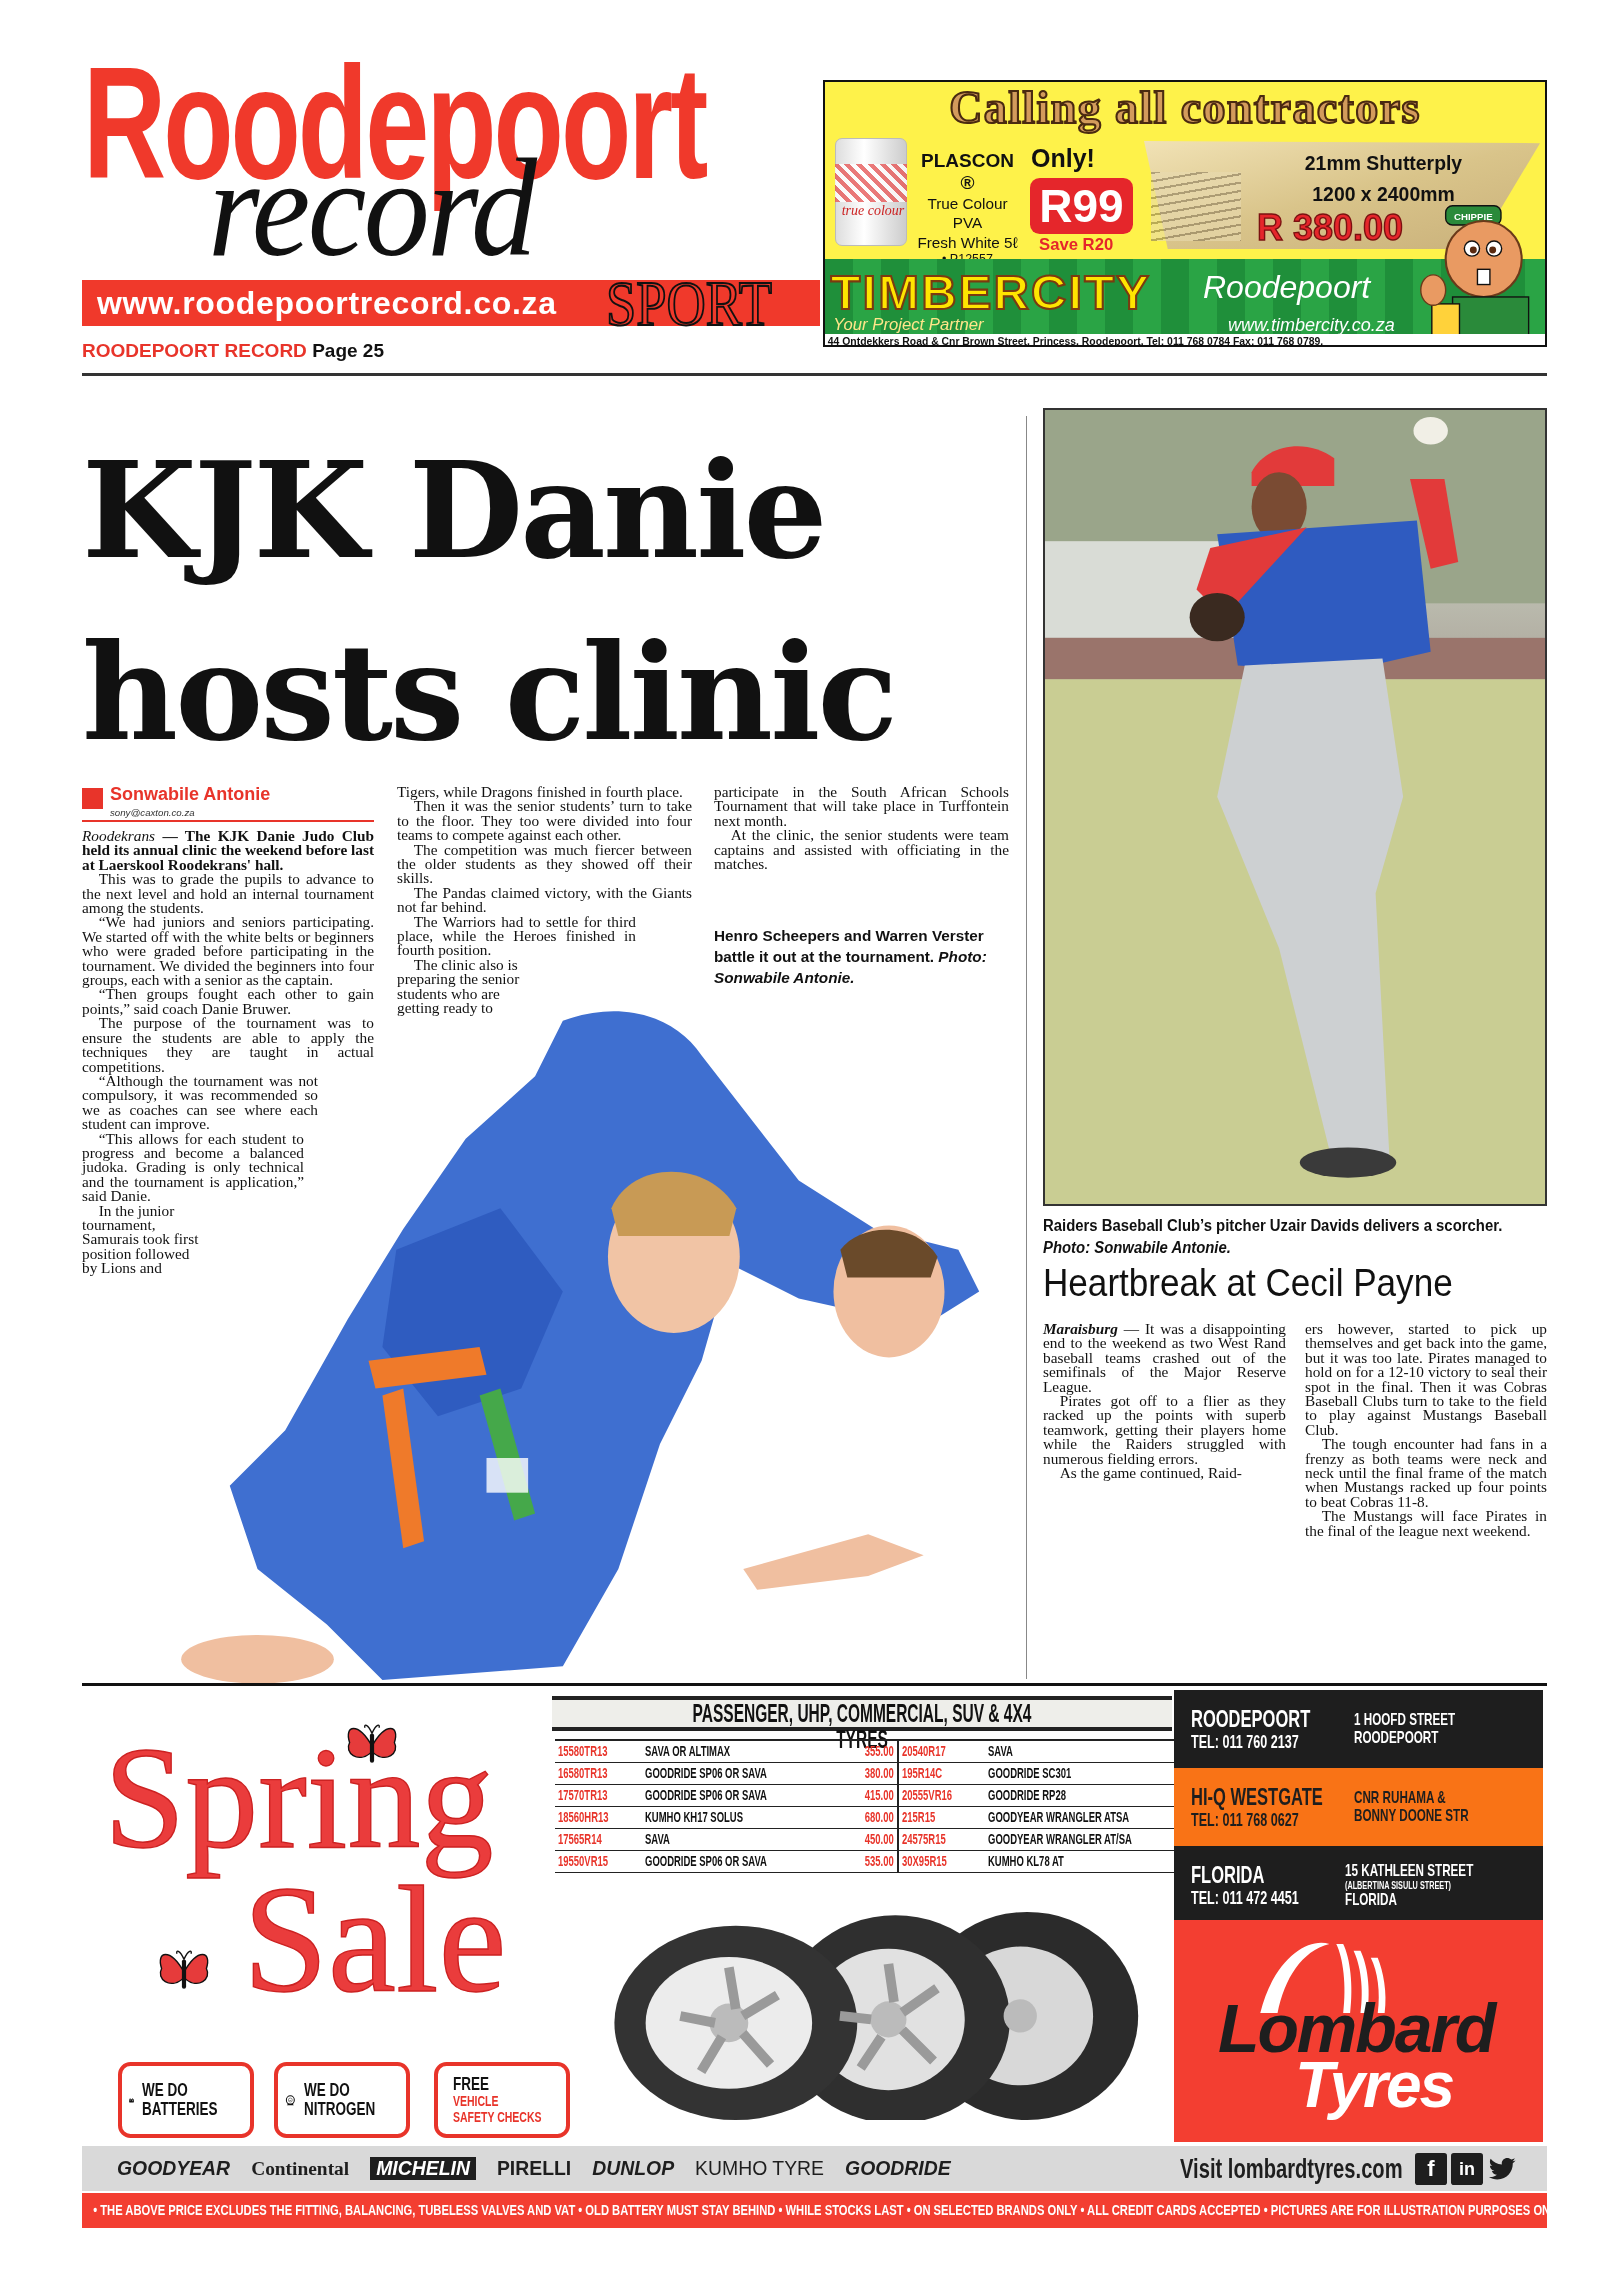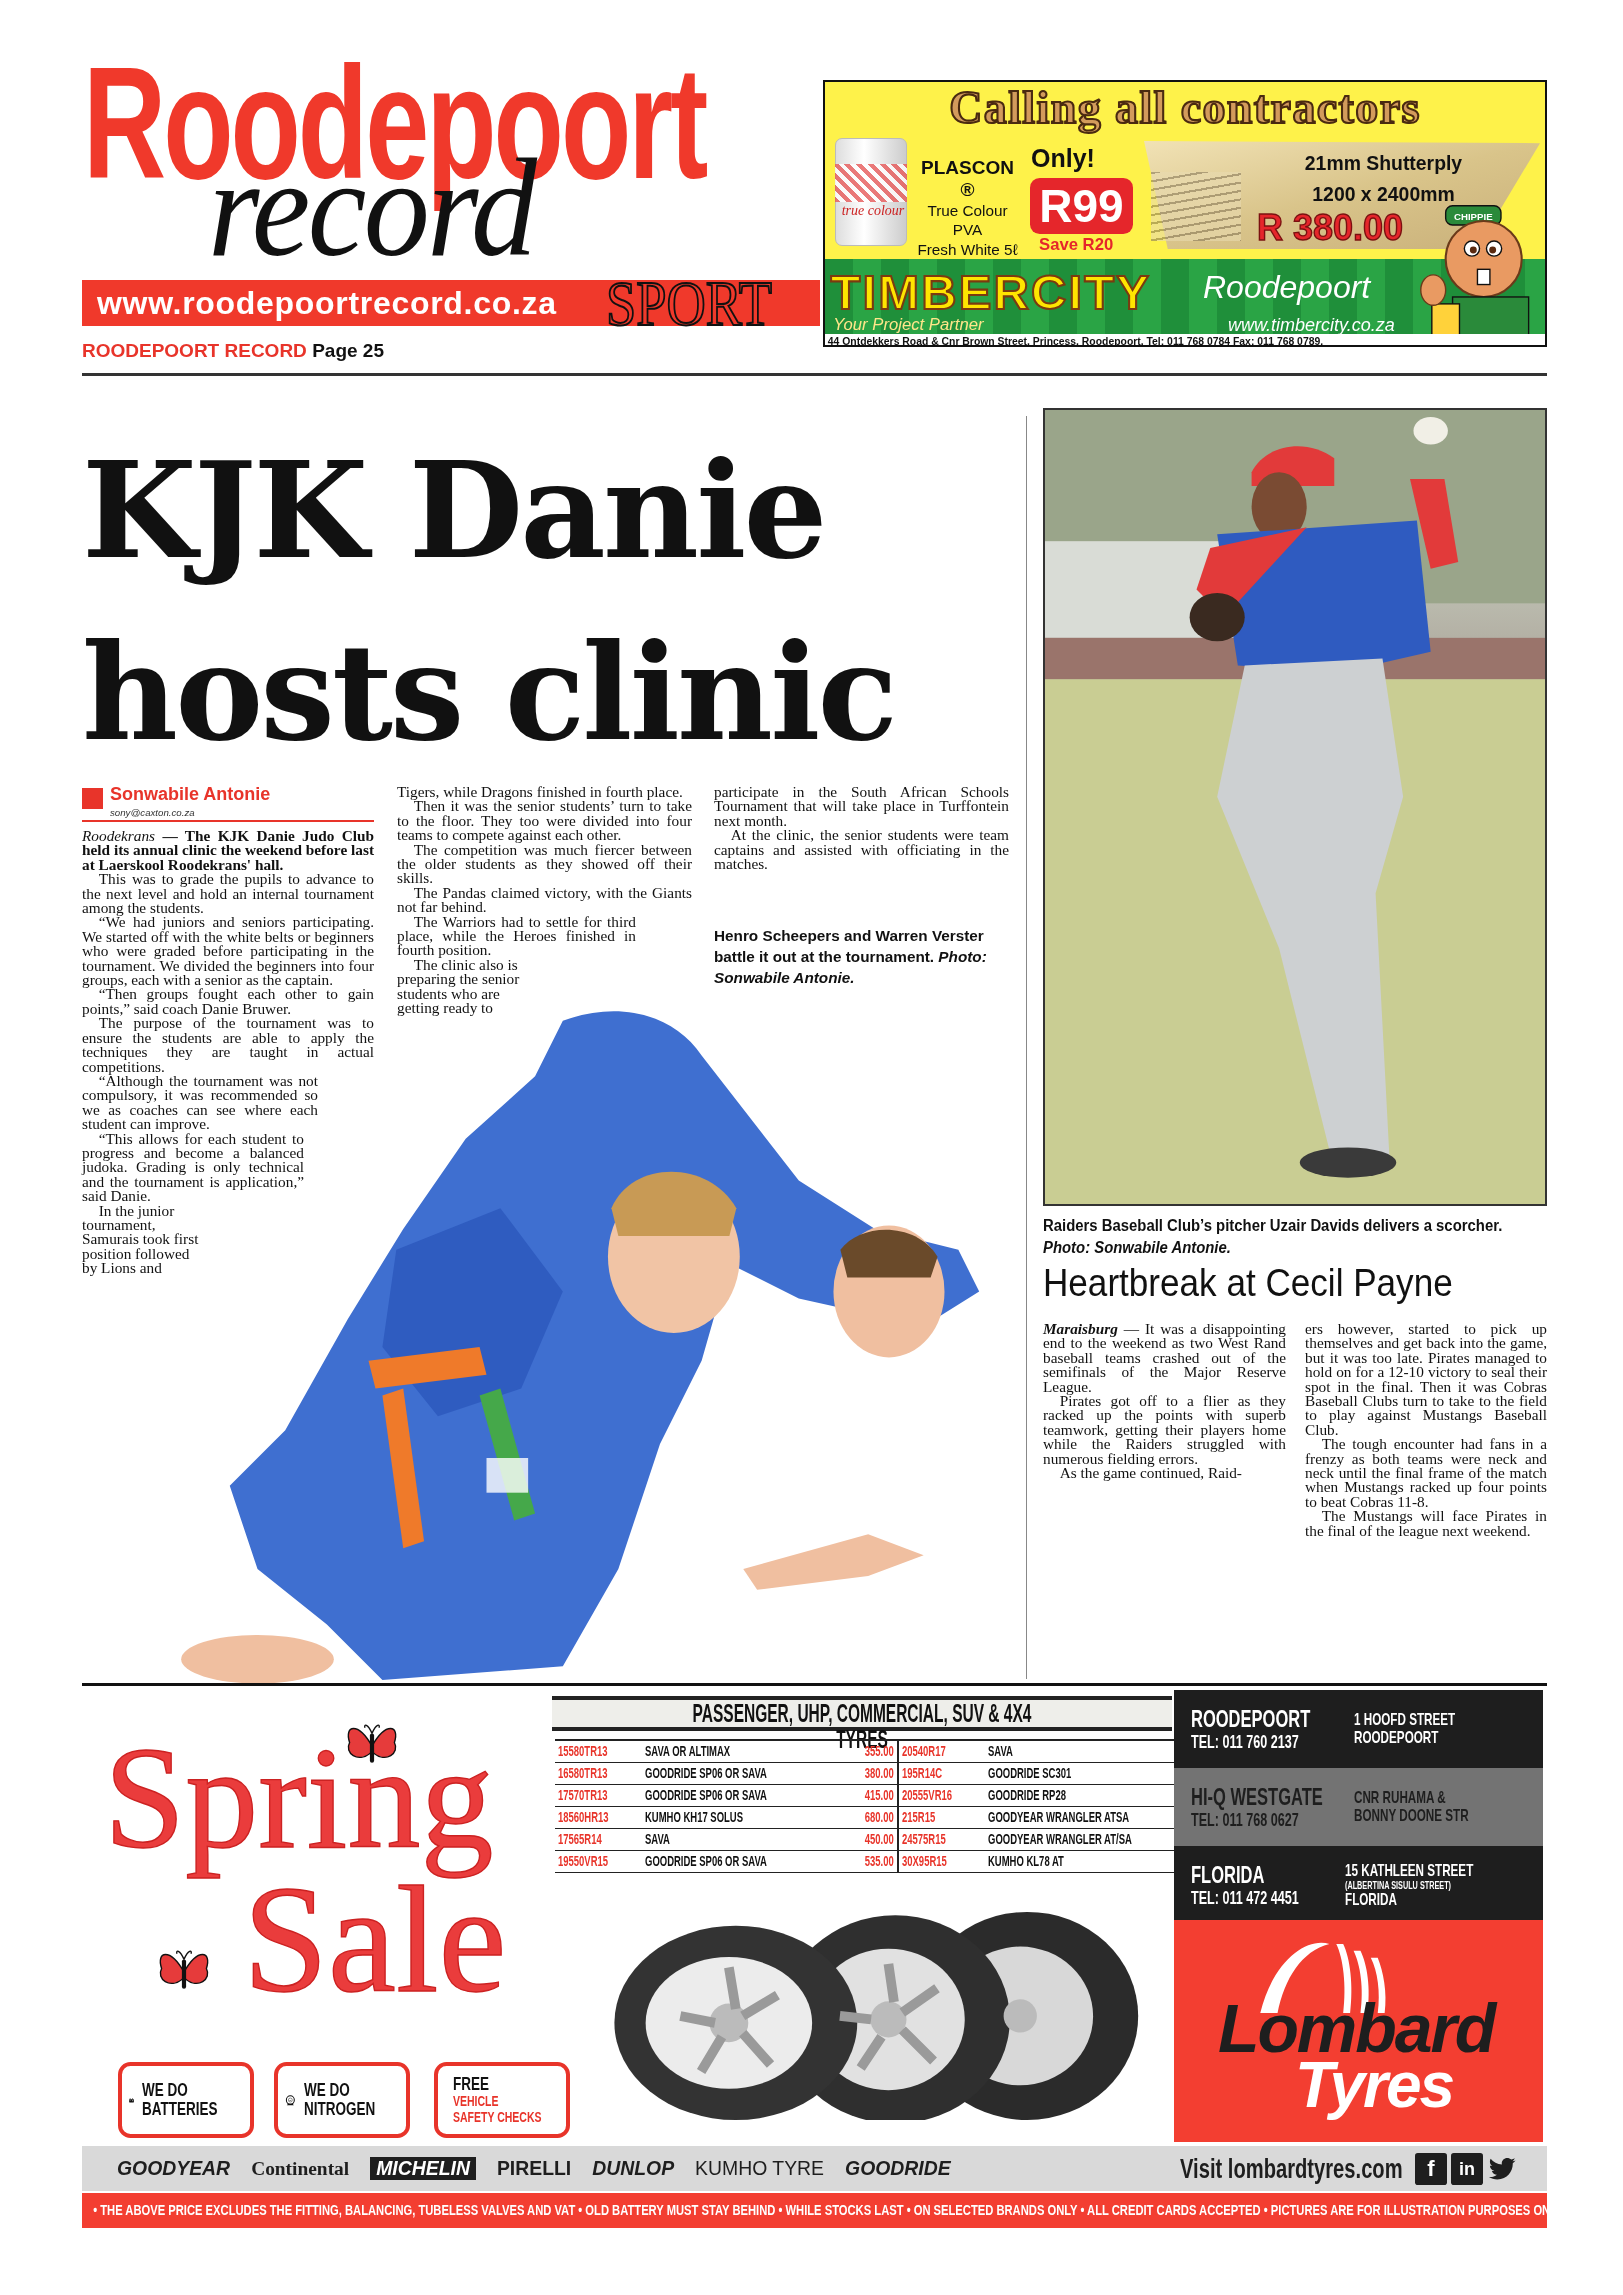--- a/index.html
+++ b/index.html
@@ -24,21 +24,21 @@
   .top-rule { left: 82px; top: 373px; width: 1465px; height: 2.8px; background: #333; }
 
   
   .tc-ad { left: 823px; top: 80px; width: 724px; height: 267px; border: 2.1px solid #111; background: #fef24a; overflow: hidden; }
   .tc-head { left: 0; top: 0; width: 100%; height: 52px; text-align: center; font-family: "Liberation Serif", serif; font-weight: 700;
     font-size: 46px; line-height: 52px; color: #d39b5c; -webkit-text-stroke: 2.1px #4a2a10; letter-spacing: 1.4px; }
   .tc-can { left: 9.7px; top: 56px; width: 72px; height: 108px; border-radius: 7px; background: linear-gradient(90deg,#ddd,#fff 40%,#ccc);
     border: 1.4px solid #bbb; }
   .tc-can-stripe { left: 9.7px; top: 82px; width: 72px; height: 38px; background: repeating-linear-gradient(45deg,#e75a5a 0 4.2px,#fff 4.2px 8.3px); opacity: .8; }
   .tc-can-label { left: 16.7px; top: 121px; font-size: 14px; color: #c22; font-style: italic; }
-  .tc-plascon { left: 87px; top: 68px; width: 111px; text-align: center; font-family: "Liberation Sans", sans-serif; margin-top: 7px; }
+  .tc-plascon { left: 87px; top: 68px; width: 111px; text-align: center; font-family: "Liberation Sans", sans-serif; }
   .tc-plascon .brand { font-weight: 700; font-size: 19px; }
   .tc-plascon .line { font-size: 15.3px; line-height: 19.4px; }
   .tc-plascon .code { font-size: 12.5px; }
   .tc-only { left: 206px; top: 62px; font-family: "Liberation Sans", sans-serif; font-weight: 700; font-size: 25px; color: #111; }
   .tc-r99 { left: 205px; top: 96px; width: 103px; height: 56px; border-radius: 9.7px; background: #e5262b; color: #fff;
     font-family: "Liberation Sans", sans-serif; font-weight: 700; font-size: 46px; line-height: 56px; text-align: center; }
   .tc-save { left: 214px; top: 153px; font-family: "Liberation Sans", sans-serif; font-weight: 700; font-size: 16.7px; color: #e5262b; }
   .tc-ply { left: 319px; top: 59px; width: 396px; height: 108px; background: linear-gradient(165deg,#f1e2b5 0%,#d9c48a 50%,#c9b07a 100%);
     clip-path: polygon(0 0, 100% 2%, 84% 100%, 6% 100%); }
   .tc-ply-lines { left: 326px; top: 90px; width: 90px; height: 69px; background: repeating-linear-gradient(170deg,#8a7b5c 0 2.1px,#e8dab0 2.1px 8.3px); opacity: .6; }
@@ -112,21 +112,21 @@
   .tyre-table td.size { color: #e8342a; }
   .tyre-table td.price { color: #e8342a; text-align: right; }
   .tyre-table td.price .sq { transform-origin: right center; }
   .tyre-table td.sep { border-right: 2.1px solid #222; }
 
   .tyres-img { left: 597px; top: 1898px; width: 569px; height: 222px; }
 
   .branches { left: 1174px; top: 1690px; width: 369px; }
   .branch { height: 78px; display: flex; align-items: center; padding: 0 16.7px; font-family: "Liberation Sans", sans-serif; font-weight: 700; }
   .branch.dark { background: #1e1e1e; color: #fff; }
-  .branch.light { background: #737373; color: #1e1e1e; }
+  .branch.light { background: #f97316; color: #1e1e1e; }
   .branch .left { width: 163px; }
   .branch .nm { font-size: 23.6px; line-height: 26px; transform: scaleX(0.7); transform-origin: left center; white-space: nowrap; }
   .branch .tel { font-size: 18px; line-height: 21px; transform: scaleX(0.7); transform-origin: left center; white-space: nowrap; }
   .branch .addr { font-size: 16.7px; line-height: 18px; transform: scaleX(0.7); transform-origin: left center; white-space: nowrap; }
   .branch .addr .sm { font-size: 10.4px; line-height: 11px; display: block; }
 
   .lombard { left: 1174px; top: 1920px; width: 369px; height: 222px; background: #f33e31; }
   .lombard-word { left: 1218px; top: 1989px; font-family: "Liberation Sans", sans-serif; font-weight: 700; font-style: italic; font-size: 68px; color: #1e1e1e; letter-spacing: -2.1px; }
   .tyres-word { left: 1295px; top: 2048px; font-family: "Liberation Sans", sans-serif; font-weight: 700; font-style: italic; font-size: 64px; color: #fff; letter-spacing: -2.1px; }
 

